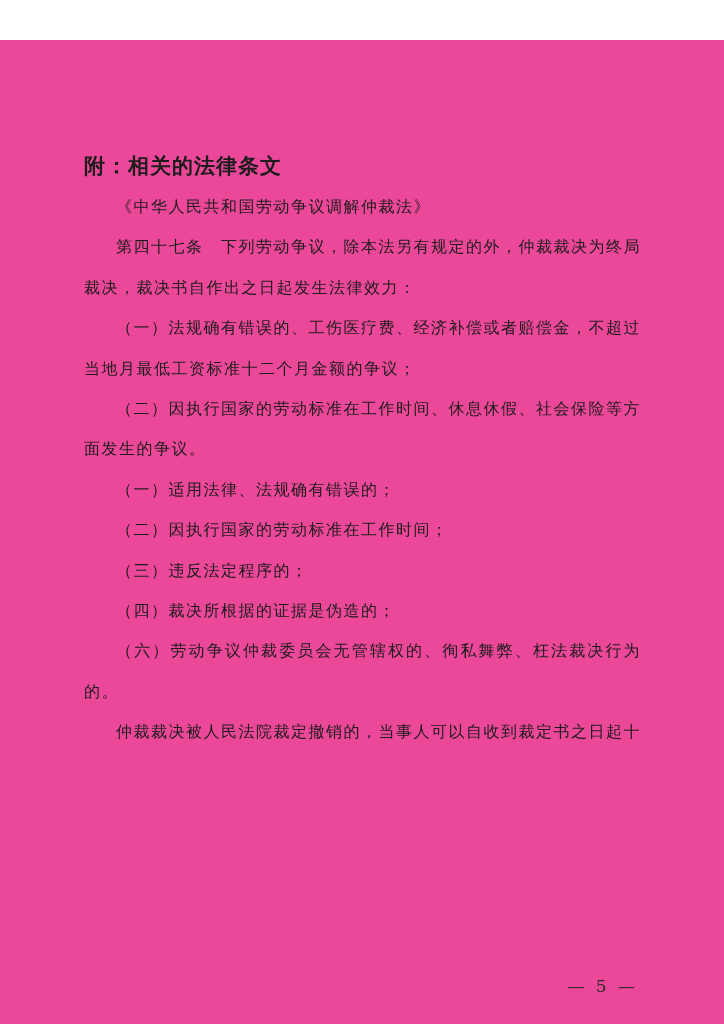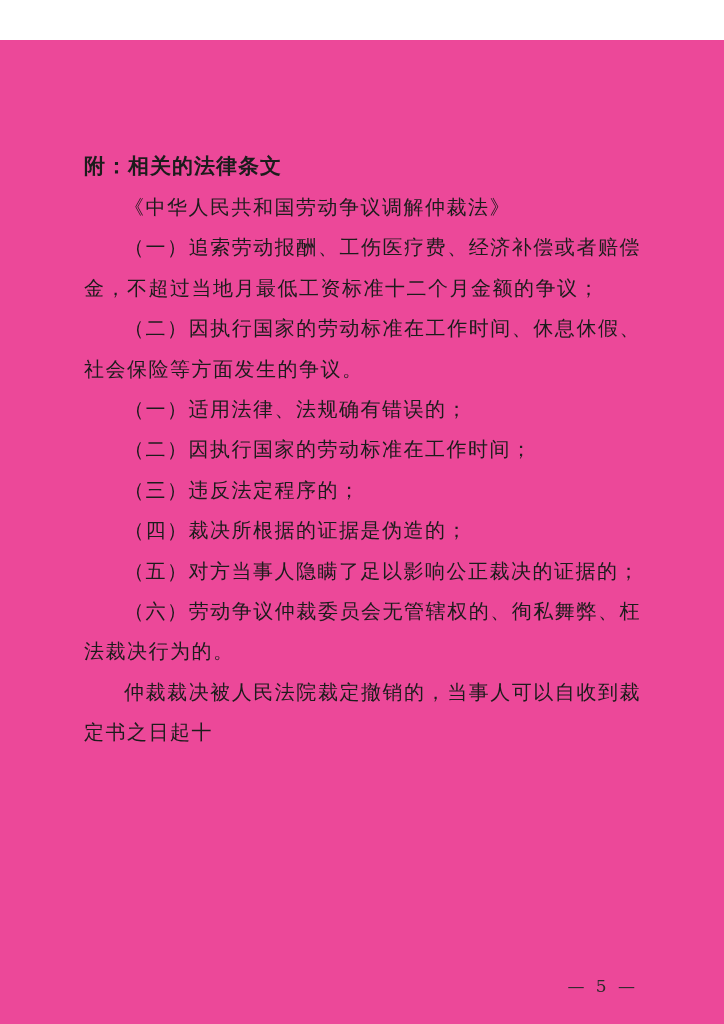--- a/index.html
+++ b/index.html
@@ -34,21 +34,21 @@
     font-family: "DejaVu Sans", "Liberation Sans", sans-serif;
     font-weight: bold;
     font-size: 21px;
     line-height: 41px;
     margin: 0;
     color: #1c1c1c;
     letter-spacing: 1px;
   }
   .doc-paragraph {
     margin: 0;
-    font-size: 20px;
+    font-size: 16px;
     line-height: 40.4px;
     text-align: justify;
     text-justify: inter-character;
     text-indent: 2em;
     letter-spacing: 1.5px;
     color: #1c1c1c;
   }
   .page-number {
     position: absolute;
     top: 936px;
@@ -63,35 +63,35 @@
 <body>
 
 <div class="page">
 
   <div class="doc-body">
 
     <h1 class="doc-heading">附：相关的法律条文</h1>
 
     <p class="doc-paragraph">《中华人民共和国劳动争议调解仲裁法》</p>
 
+    <p class="doc-paragraph">第四十七条　下列劳动争议，除本法另有规定的外，仲裁裁决为终局裁决，裁决书自作出之日起发生法律效力：</p>
 
-    <p class="doc-paragraph">（一）追索劳动报酬、工伤医疗费、经济补偿或者赔偿金，不超过当地月最低工资标准十二个月金额的争议；</p>
+    <p class="doc-paragraph">（一）法规确有错误的、工伤医疗费、经济补偿或者赔偿金，不超过当地月最低工资标准十二个月金额的争议；</p>
 
     <p class="doc-paragraph">（二）因执行国家的劳动标准在工作时间、休息休假、社会保险等方面发生的争议。</p>
 
 
     <p class="doc-paragraph">（一）适用法律、法规确有错误的；</p>
 
     <p class="doc-paragraph">（二）因执行国家的劳动标准在工作时间；</p>
 
     <p class="doc-paragraph">（三）违反法定程序的；</p>
 
     <p class="doc-paragraph">（四）裁决所根据的证据是伪造的；</p>
 
-    <p class="doc-paragraph">（五）对方当事人隐瞒了足以影响公正裁决的证据的；</p>
 
     <p class="doc-paragraph">（六）劳动争议仲裁委员会无管辖权的、徇私舞弊、枉法裁决行为的。</p>
 
 
     <p class="doc-paragraph">仲裁裁决被人民法院裁定撤销的，当事人可以自收到裁定书之日起十</p>
 
   </div>
 
   <div class="page-number">— 5 —</div>
 

